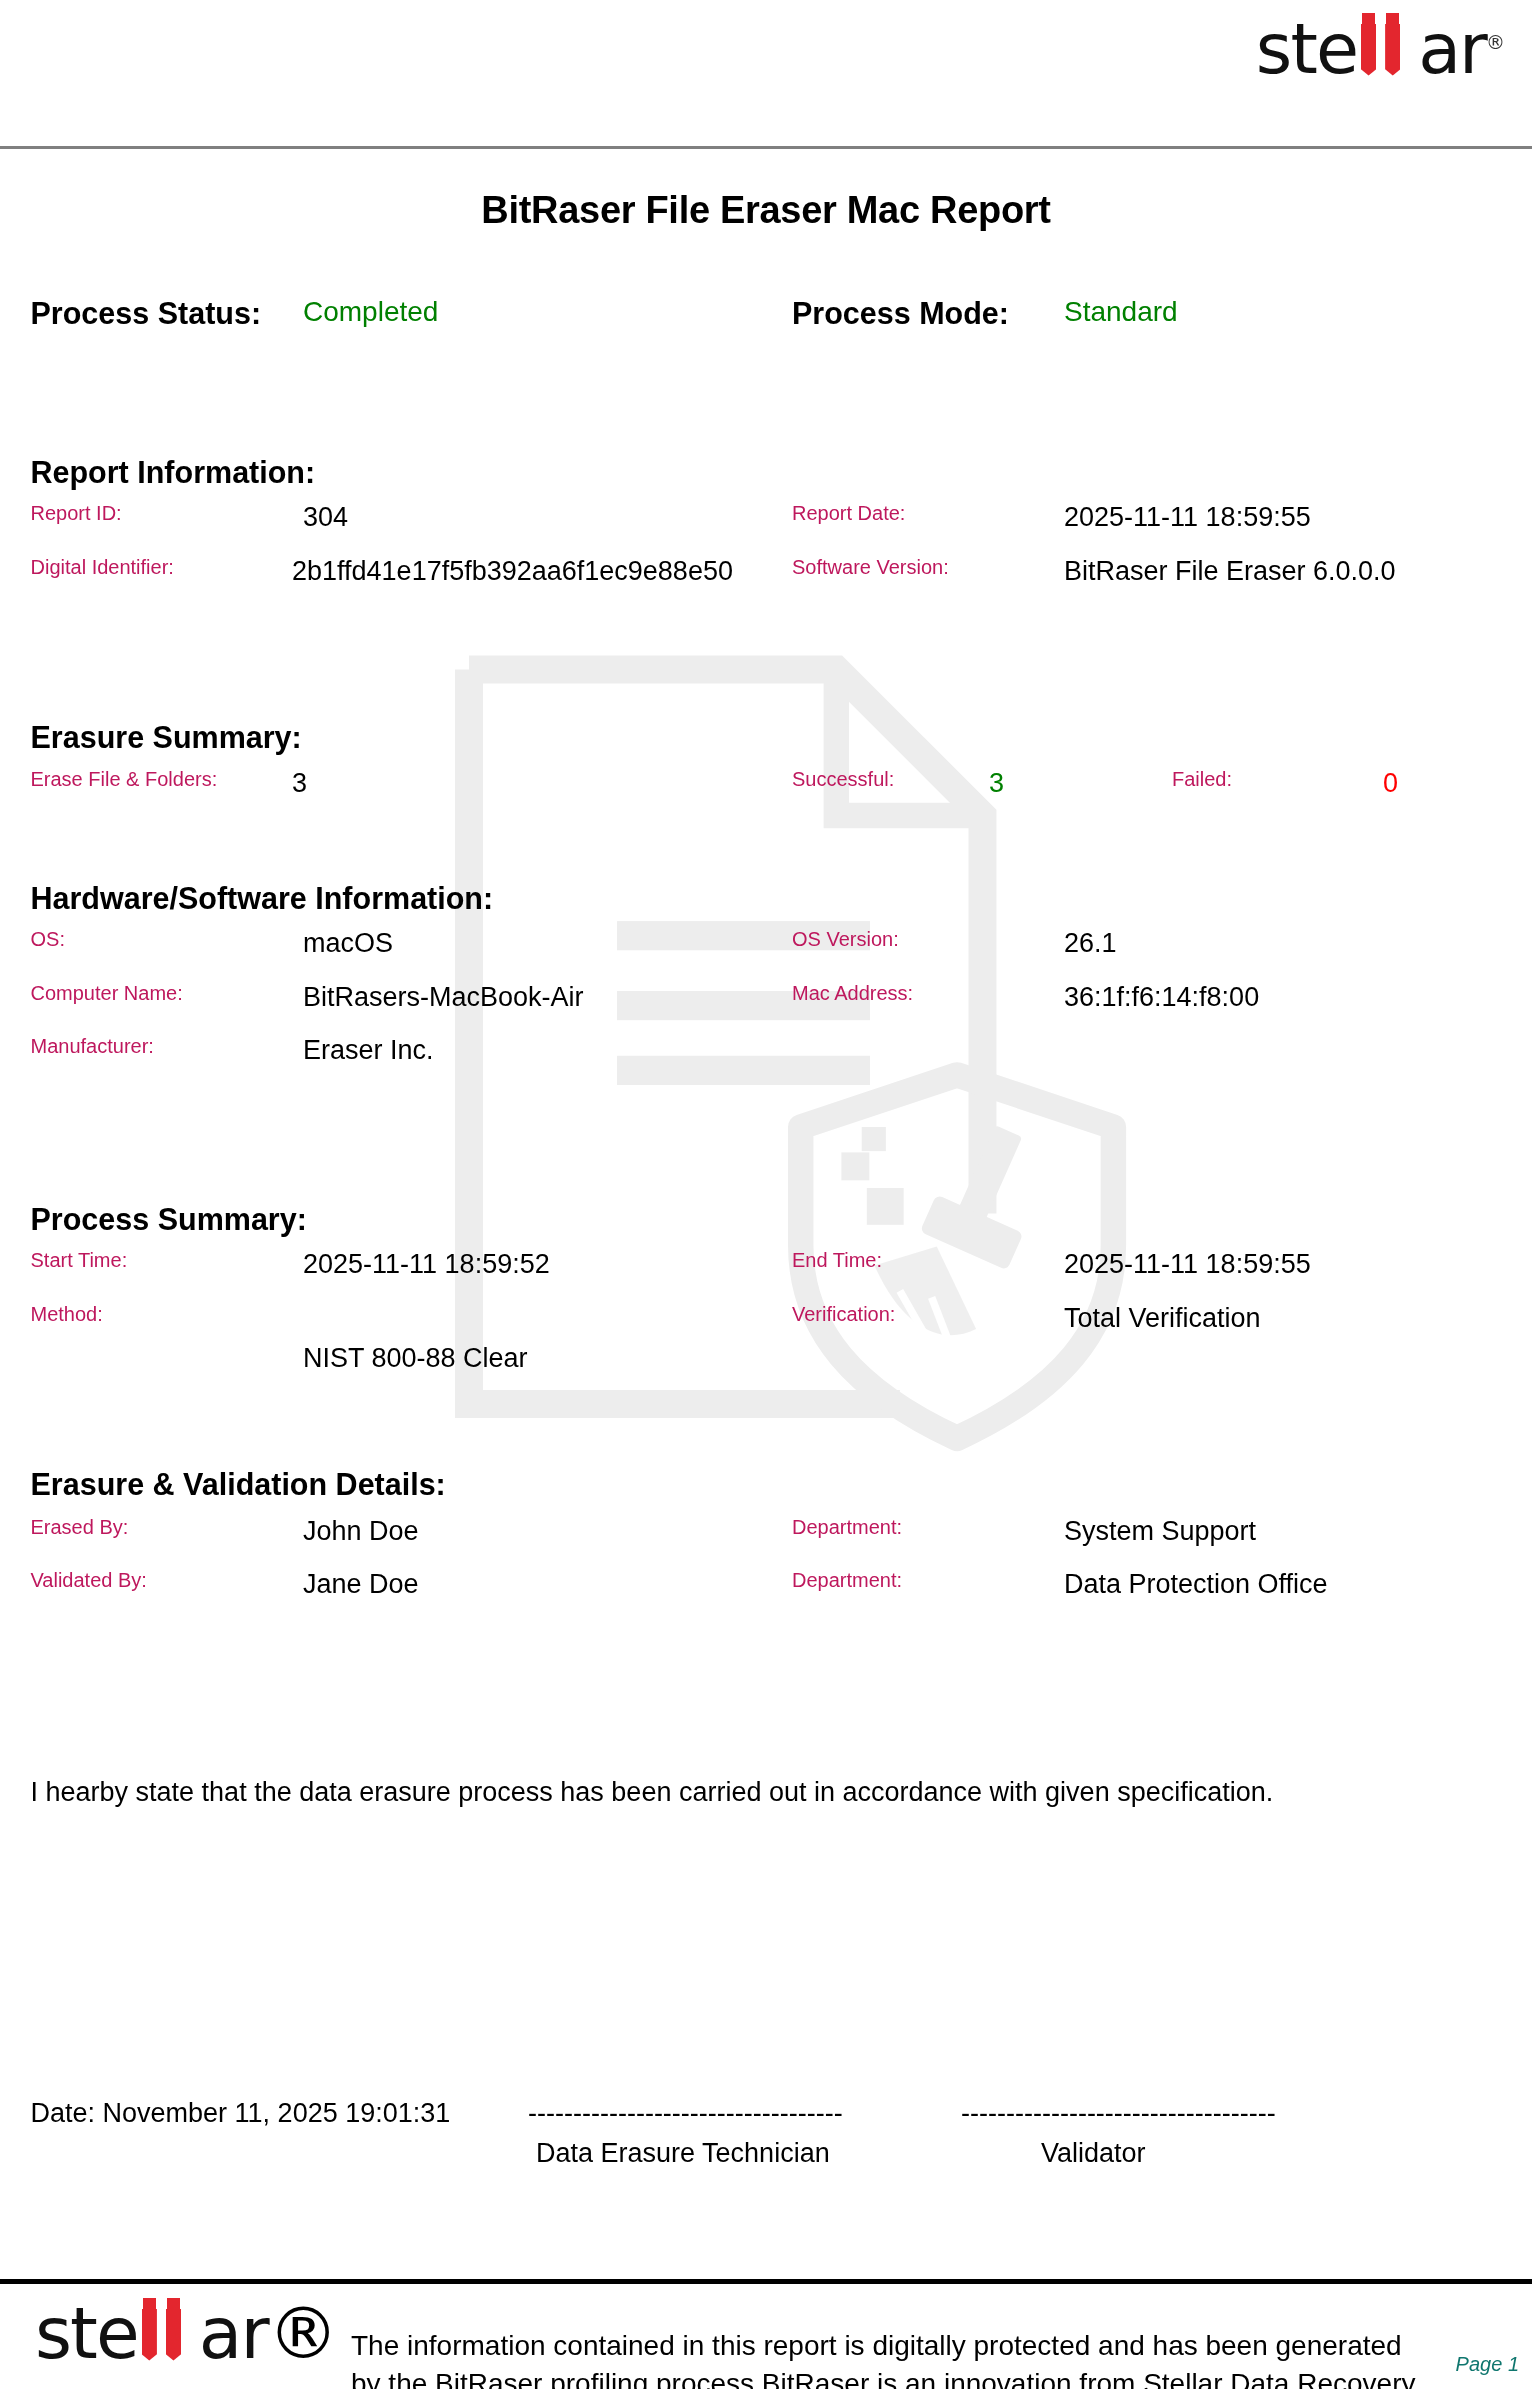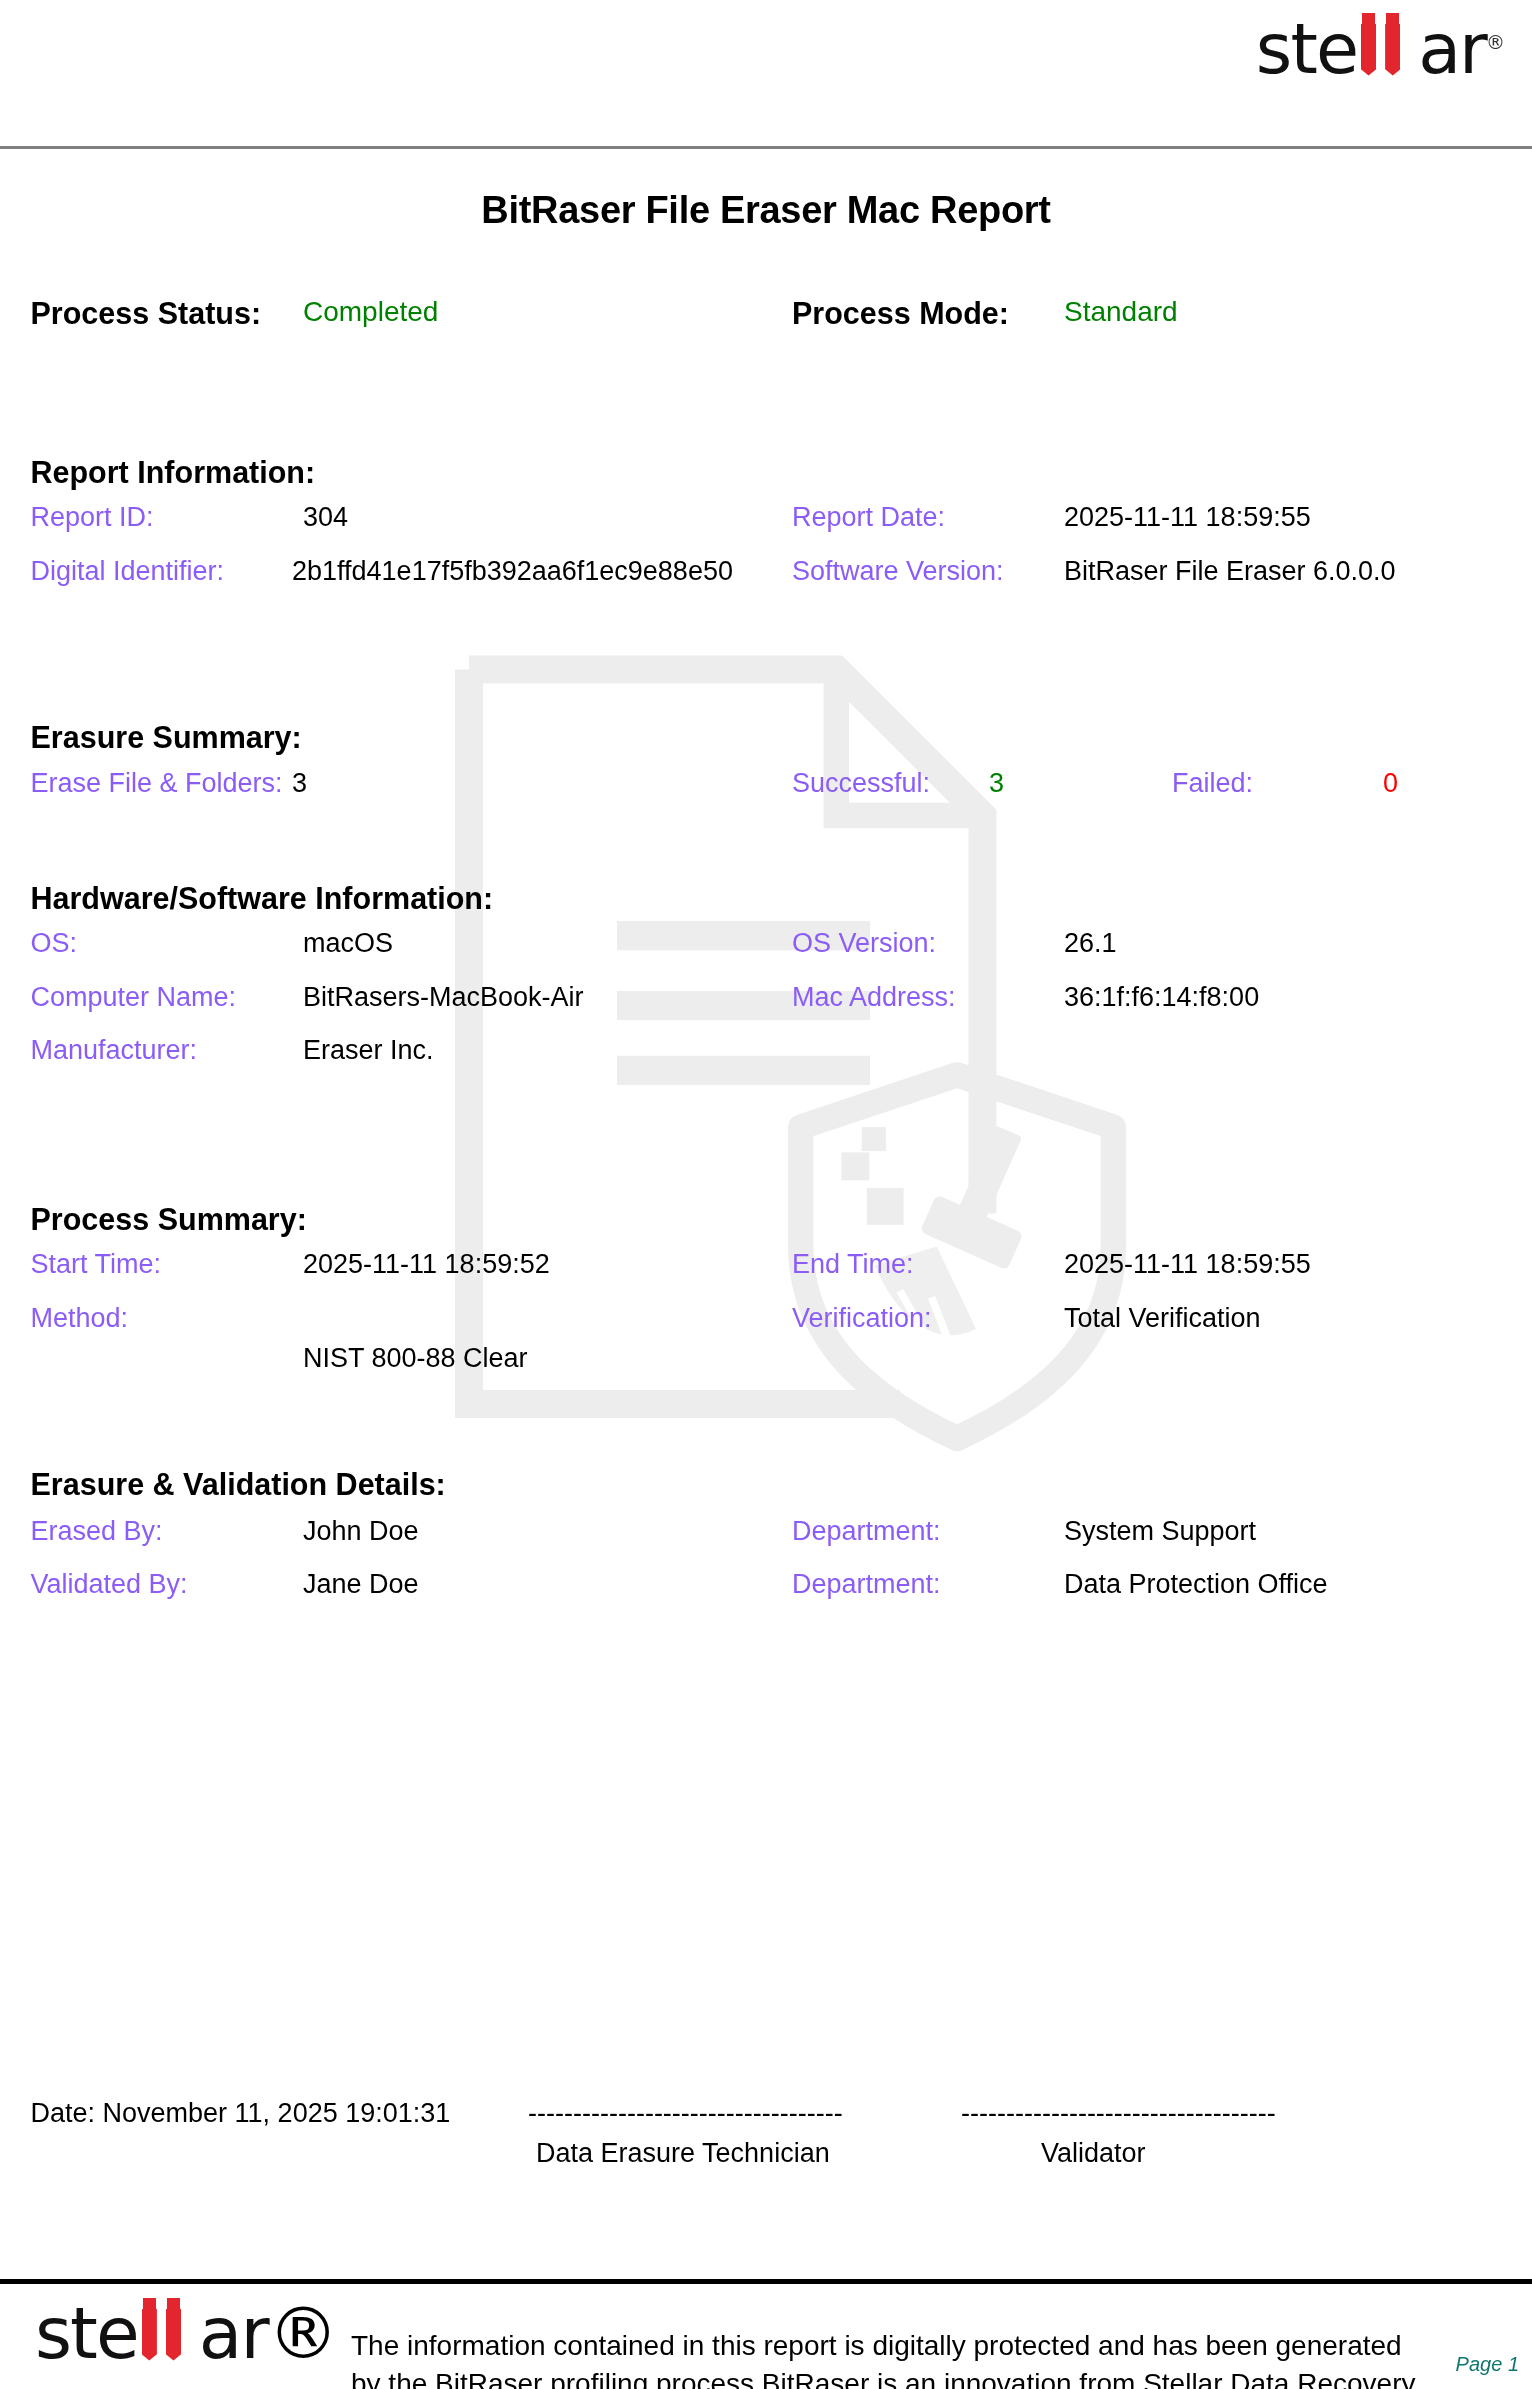--- a/index.html
+++ b/index.html
@@ -146,23 +146,23 @@
   .section-head {
     position: absolute;
     font-size: 30.5px;
     font-weight: bold;
     white-space: nowrap;
     left: 30.5px;
   }
 
   .fld-label {
     position: absolute;
-    font-size: 27px;
-    white-space: nowrap;
-    color: #8b5cf6;
+    font-size: 20px;
+    white-space: nowrap;
+    color: #be185d;
   }
   .fld-value {
     position: absolute;
     font-size: 27px;
     white-space: nowrap;
     color: #000;
   }
   .val-green { color: #008000; }
   .val-red   { color: #ff0000; }
 
@@ -338,20 +338,21 @@
     <span class="fld-label" style="left:30.5px;   top:1516px;">Erased By:</span>
     <span class="fld-value" style="left:303px;  top:1516px;">John Doe</span>
     <span class="fld-label" style="left:792px; top:1516px;">Department:</span>
     <span class="fld-value" style="left:1064px; top:1516px;">System Support</span>
 
     <span class="fld-label" style="left:30.5px;   top:1569px;">Validated By:</span>
     <span class="fld-value" style="left:303px;  top:1569px;">Jane Doe</span>
     <span class="fld-label" style="left:792px; top:1569px;">Department:</span>
     <span class="fld-value" style="left:1064px; top:1569px;">Data Protection Office</span>
 
+    <div class="statement">I hearby state that the data erasure process has been carried out in accordance with given specification.</div>
 
     <div class="sign-date">Date: November 11, 2025 19:01:31</div>
     <div class="sign-dashes" style="left:528px;">-----------------------------------</div>
     <div class="sign-dashes" style="left:961px;">-----------------------------------</div>
     <div class="sign-caption" style="left:536px;">Data Erasure Technician</div>
     <div class="sign-caption" style="left:1041px;">Validator</div>
 
   </div>
 
   <div>

